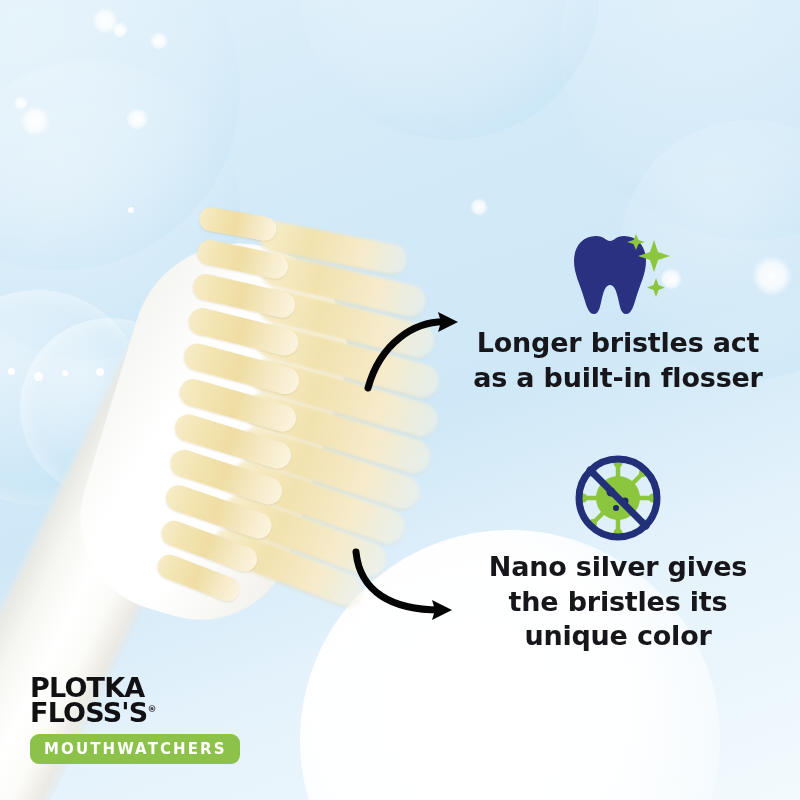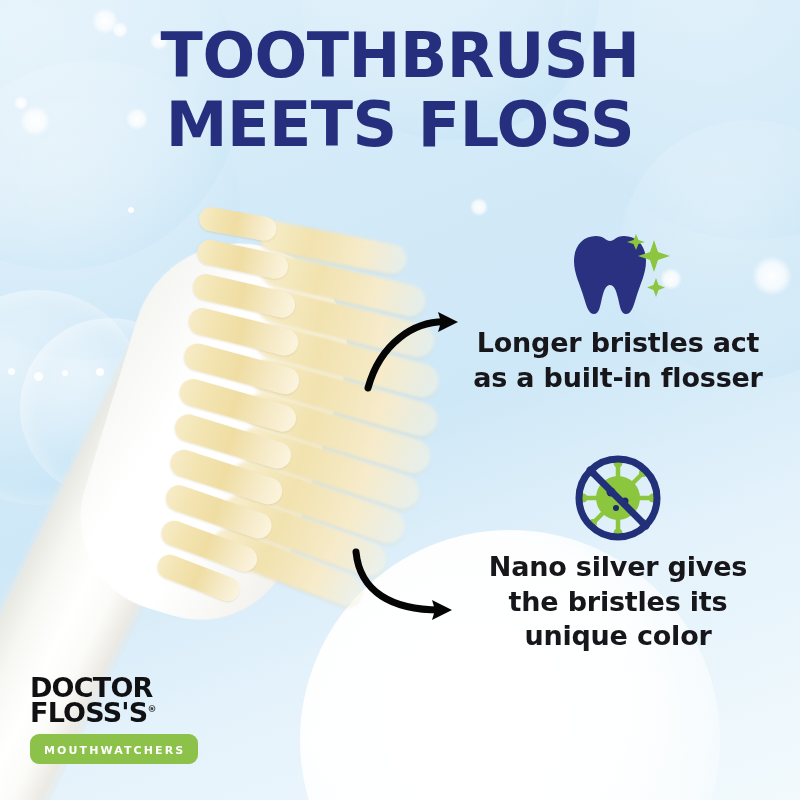--- a/index.html
+++ b/index.html
@@ -212,21 +212,21 @@
   #logo .pill {
     margin-top: 8px;
     display: inline-block;
     background: #8cc24a;
     border-radius: 9px;
     padding: 6px 13px 6px 14px;
   }
   #logo .pill span {
     color: #ffffff;
     font-weight: 700;
-    font-size: 11px;
+    font-size: 15px;
     letter-spacing: 2.1px;
     font-family: "DejaVu Sans", sans-serif;
     white-space: nowrap;
   }
 </style>
 </head>
 <body>
 
 <div id="stage">
 
@@ -253,24 +253,20 @@
 
     <div class="speck" style="left:8px;   top:368px; width:7px;  height:7px;"></div>
     <div class="speck" style="left:34px;  top:372px; width:9px;  height:9px;"></div>
     <div class="speck" style="left:62px;  top:370px; width:6px;  height:6px;"></div>
     <div class="speck" style="left:96px;  top:368px; width:8px;  height:8px;"></div>
     <div class="speck" style="left:130px; top:372px; width:6px;  height:6px;"></div>
     <div class="speck" style="left:166px; top:368px; width:7px;  height:7px;"></div>
     <div class="speck" style="left:128px; top:207px; width:6px;  height:6px;"></div>
   </div>
 
-  <div id="headline">
-    <span class="line">TOOTHBRUSH</span>
-    <span class="line">MEETS FLOSS</span>
-  </div>
 
   <div id="brush">
     <div class="handle-glow"></div>
     <div class="handle"></div>
     <div class="head"></div>
     <div class="bristles">
       <div class="tuft fray" style="left:84px;  top:-6px;  width:150px; height:30px; transform:rotate(-6deg);"></div>
       <div class="tuft fray" style="left:96px;  top:26px;  width:168px; height:32px; transform:rotate(-4deg);"></div>
       <div class="tuft fray" style="left:104px; top:60px;  width:180px; height:34px; transform:rotate(-3deg);"></div>
       <div class="tuft fray" style="left:112px; top:96px;  width:188px; height:34px; transform:rotate(-2deg);"></div>
@@ -359,20 +355,20 @@
         <circle cx="50" cy="46" r="39" fill="none" stroke="#22307a" stroke-width="7"></circle>
         <line x1="22" y1="18" x2="78" y2="74" stroke="#22307a" stroke-width="7" stroke-linecap="round"></line>
       </svg>
     </div>
     <div class="ftext">Nano silver gives</div>
     <div class="ftext">the bristles its</div>
     <div class="ftext">unique color</div>
   </div>
 
   <div id="logo">
-    <div class="brand-line">DOCTOR</div>
+    <div class="brand-line">PLOTKA</div>
     <div class="brand-line"><span>FLOSS</span><span>'S</span><span class="reg">®</span></div>
     <div class="pill">
       <span>MOUTHWATCHERS</span>
     </div>
   </div>
 
 </div>
 
 </body></html>

